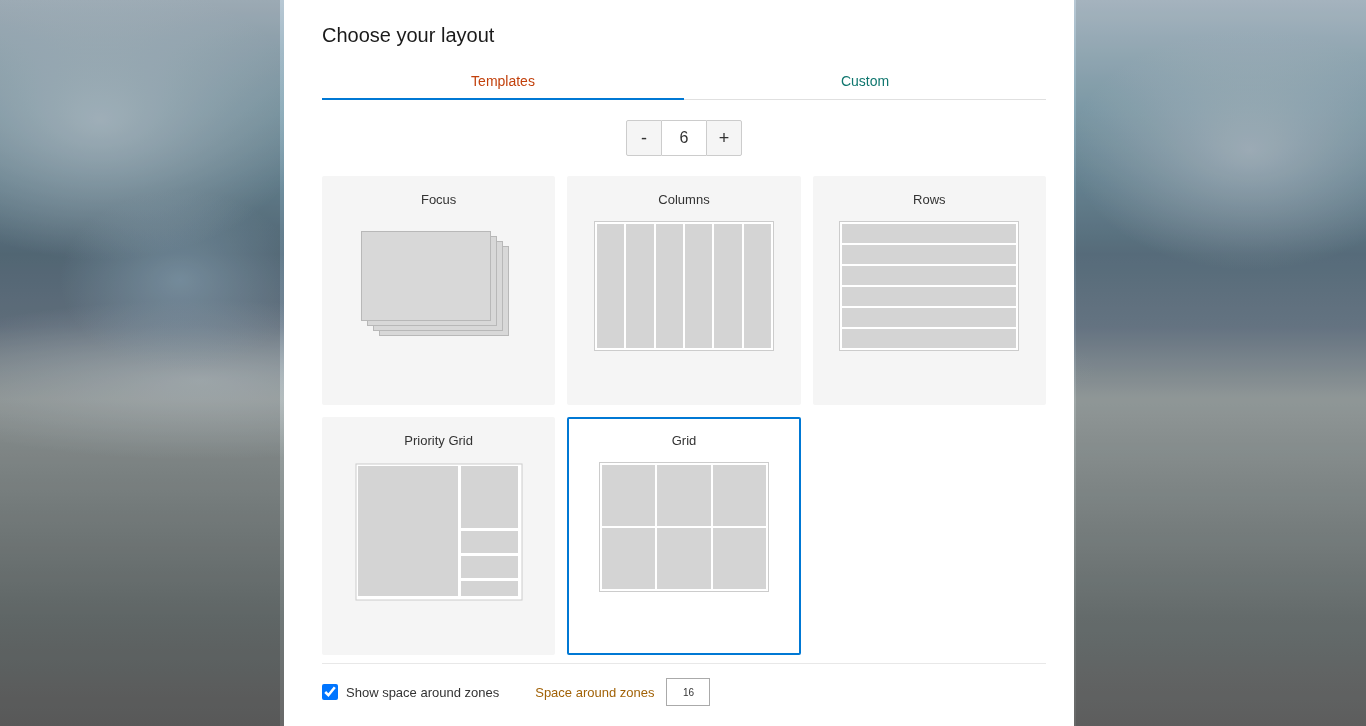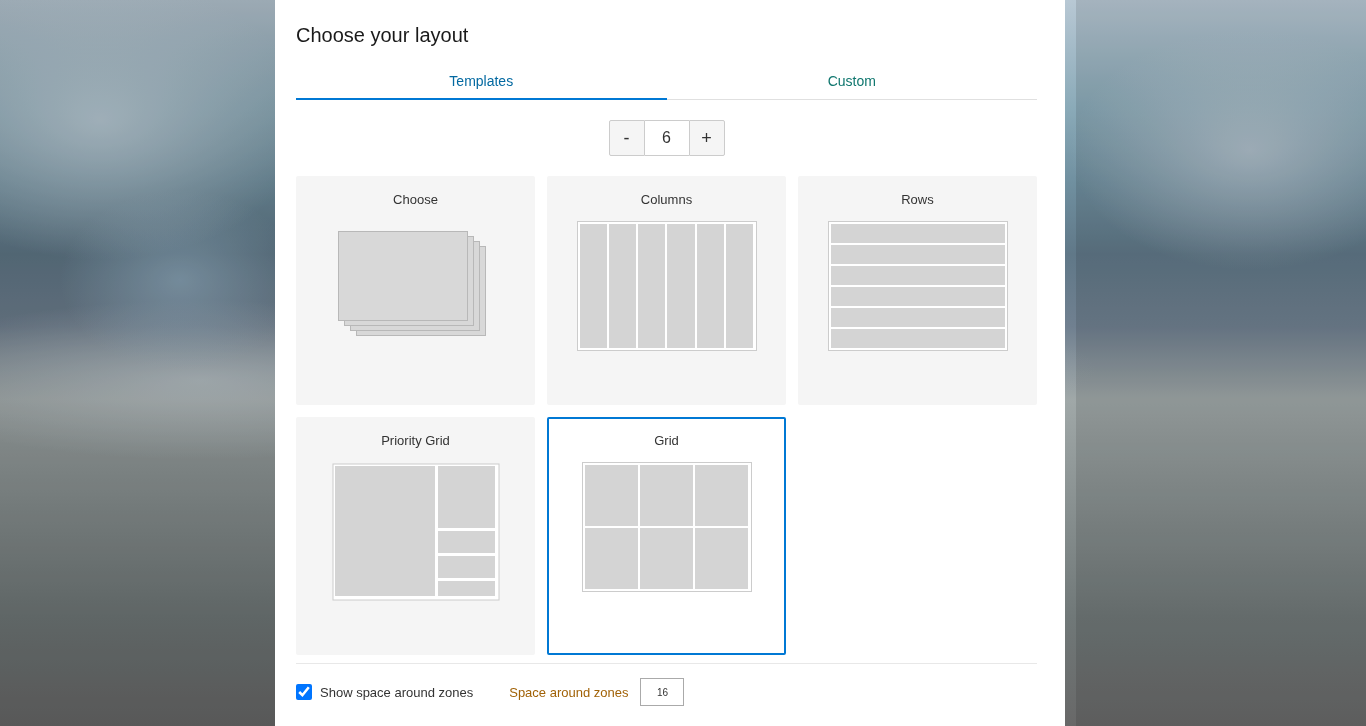--- a/index.html
+++ b/index.html
@@ -45,29 +45,29 @@
     .overlay-right {
       position: absolute;
       right: 0; top: 0; bottom: 0;
       width: 290px;
       background: rgba(0,0,0,0.1);
       z-index: 1;
     }
 
     .dialog {
       position: absolute;
-      left: 275px;
+      left: 284px;
       top: 0;
       width: 790px;
       height: 726px;
       background: #fff;
       z-index: 10;
       display: flex;
       flex-direction: column;
-      padding: 24px 28px 20px 21px;
+      padding: 24px 28px 20px 38px;
     }
 
     .dialog-title {
       font-size: 20px;
       font-weight: 400;
       color: #1a1a1a;
       margin-bottom: 16px;
     }
 
     .tabs {
@@ -80,21 +80,21 @@
       flex: 1;
       text-align: center;
       padding: 10px 0;
       font-size: 14px;
       cursor: pointer;
       color: #0f766e;
       position: relative;
     }
 
     .tab.active {
-      color: #0369a1;
+      color: #c2410c;
     }
 
     .tab.active::after {
       content: '';
       position: absolute;
       bottom: -1px;
       left: 0;
       right: 0;
       height: 2px;
       background: #0078d4;
@@ -300,21 +300,21 @@
 
   <div class="counter-row">
     <button class="counter-btn">-</button>
     <div class="counter-value">6</div>
     <button class="counter-btn">+</button>
   </div>
 
   <div class="layouts-grid">
 
     <div class="layout-card">
-      <div class="layout-card-label">Choose</div>
+      <div class="layout-card-label">Focus</div>
       <div class="focus-cards">
         <div class="focus-card" style="width:130px;height:90px;top:15px;left:20px;"></div>
         <div class="focus-card" style="width:130px;height:90px;top:10px;left:14px;"></div>
         <div class="focus-card" style="width:130px;height:90px;top:5px;left:8px;"></div>
         <div class="focus-card" style="width:130px;height:90px;top:0px;left:2px;"></div>
       </div>
     </div>
 
     <div class="layout-card">
       <div class="layout-card-label">Columns</div>

